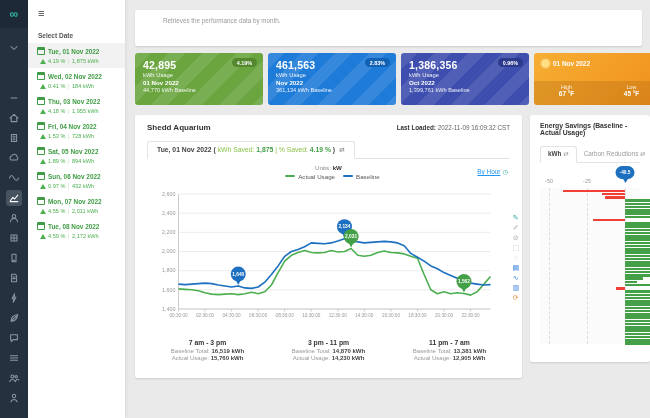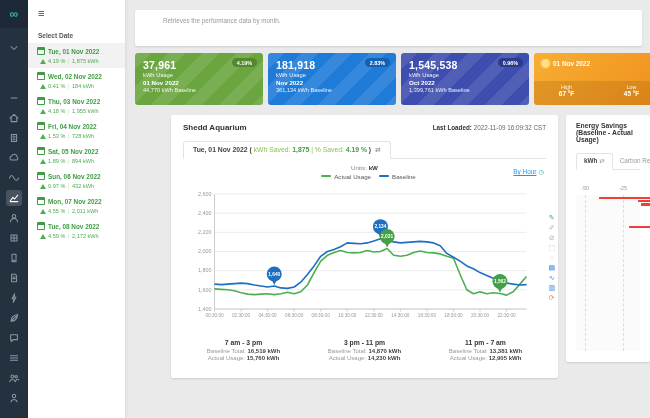--- a/index.html
+++ b/index.html
@@ -48,21 +48,21 @@
            background:linear-gradient(135deg,#f7ae33,#ef8e1c);}
   .w-top{display:flex;align-items:center;gap:4px;padding:7px 8px 4px 8px;}
   .sun{width:7px;height:7px;border-radius:50%;background:#ffe082;box-shadow:0 0 2px 1px rgba(255,240,180,.8);}
   .w-date{font-size:6.4px;font-weight:bold;}
   .w-bottom{position:absolute;left:0;right:0;bottom:0;height:24px;background:rgba(120,70,0,.18);display:flex;}
   .w-col{flex:1;text-align:center;padding-top:3px;}
   .w-lab{font-size:5.4px;opacity:.9;}
   .w-val{font-size:6.4px;font-weight:bold;}
   
   .content-row{display:flex;gap:8px;margin-top:10px;align-items:flex-start;}
-  .chart-card{width:387px;height:263px;padding:8px 12px;position:relative;margin-left:36px;}
+  .chart-card{width:387px;height:263px;padding:8px 12px;position:relative;}
   .cc-head{display:flex;justify-content:space-between;align-items:center;}
   .cc-site{font-size:8px;font-weight:bold;color:#333;}
   .cc-loaded{font-size:6.3px;color:#666;}
   .cc-loaded b{color:#333;}
   .tabrow{border-bottom:1px solid #e3e3e3;margin-top:6px;}
   .tab{display:inline-block;border:1px solid #e3e3e3;border-bottom:1px solid #fff;margin-bottom:-1px;
        border-radius:3px 3px 0 0;padding:4px 9px;font-size:6.8px;font-weight:bold;color:#444;background:#fff;cursor:pointer;}
   .tab .grn-l{color:#8bc34a;font-weight:normal;}
   .tab .grn-v{color:#43a047;}
   .tab .swap{color:#888;font-weight:normal;margin-left:2px;}
@@ -294,37 +294,37 @@
 
 <div class="main">
 
   <section class="card perf-card">
     <div class="perf-sub">Retrieves the performance data by month.</div>
   </section>
 
   <div class="kpi-row" id="kpi-row">
 
     <div class="kpi" style="background: linear-gradient(135deg, rgba(255, 255, 255, 0.1) 25%, transparent 25%, transparent 50%, rgba(255, 255, 255, 0.1) 50%, rgba(255, 255, 255, 0.1) 75%, transparent 75%) 0% 0% / 34px 34px rgb(106, 165, 64);">
-      <div class="kpi-val">37,961</div>
+      <div class="kpi-val">42,895</div>
       <div class="kpi-unit">kWh Usage</div>
       <div class="kpi-period">01 Nov 2022</div>
       <div class="kpi-base">44,770 kWh Baseline</div>
       <div class="kpi-badge" style="background: rgb(84, 136, 47);">4.19%</div>
     </div>
 
     <div class="kpi" style="background: linear-gradient(135deg, rgba(255, 255, 255, 0.1) 25%, transparent 25%, transparent 50%, rgba(255, 255, 255, 0.1) 50%, rgba(255, 255, 255, 0.1) 75%, transparent 75%) 0% 0% / 34px 34px rgb(30, 123, 215);">
-      <div class="kpi-val">181,918</div>
+      <div class="kpi-val">461,563</div>
       <div class="kpi-unit">kWh Usage</div>
       <div class="kpi-period">Nov 2022</div>
       <div class="kpi-base">361,134 kWh Baseline</div>
       <div class="kpi-badge" style="background: rgb(18, 97, 180);">2.83%</div>
     </div>
 
     <div class="kpi" style="background: linear-gradient(135deg, rgba(255, 255, 255, 0.1) 25%, transparent 25%, transparent 50%, rgba(255, 255, 255, 0.1) 50%, rgba(255, 255, 255, 0.1) 75%, transparent 75%) 0% 0% / 34px 34px rgb(61, 78, 174);">
-      <div class="kpi-val">1,545,538</div>
+      <div class="kpi-val">1,386,356</div>
       <div class="kpi-unit">kWh Usage</div>
       <div class="kpi-period">Oct 2022</div>
       <div class="kpi-base">1,399,761 kWh Baseline</div>
       <div class="kpi-badge" style="background: rgb(44, 58, 140);">0.96%</div>
     </div>
   <div class="weather">
       <div class="w-top">
         <span class="sun"></span>
         <span class="w-date">01 Nov 2022</span>
       </div>

